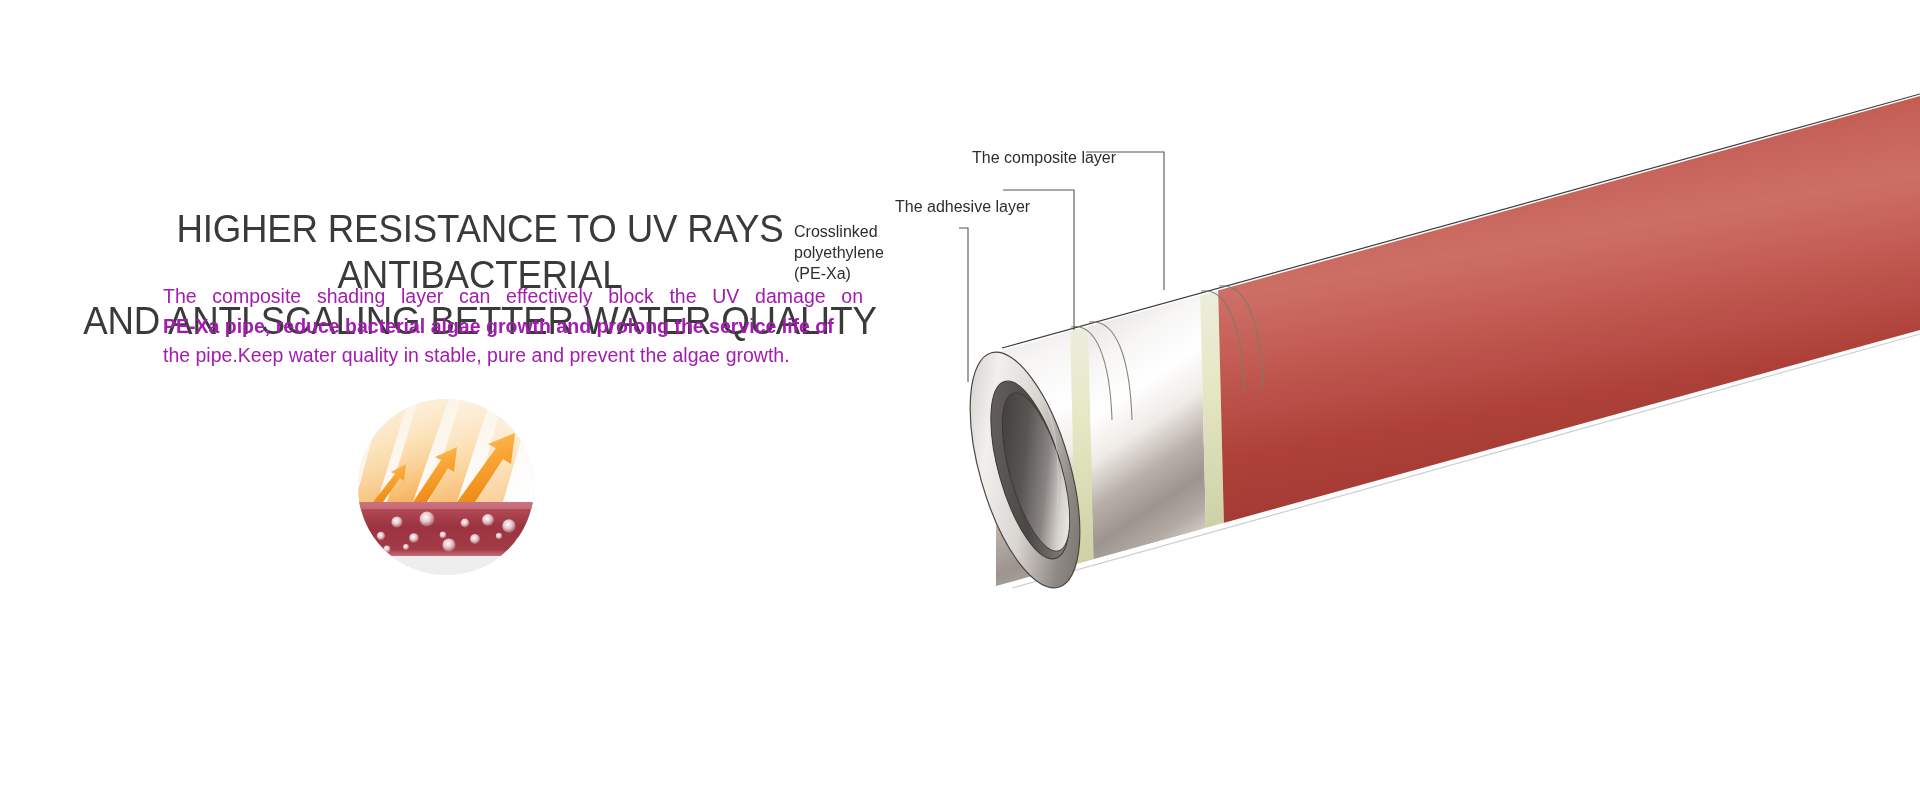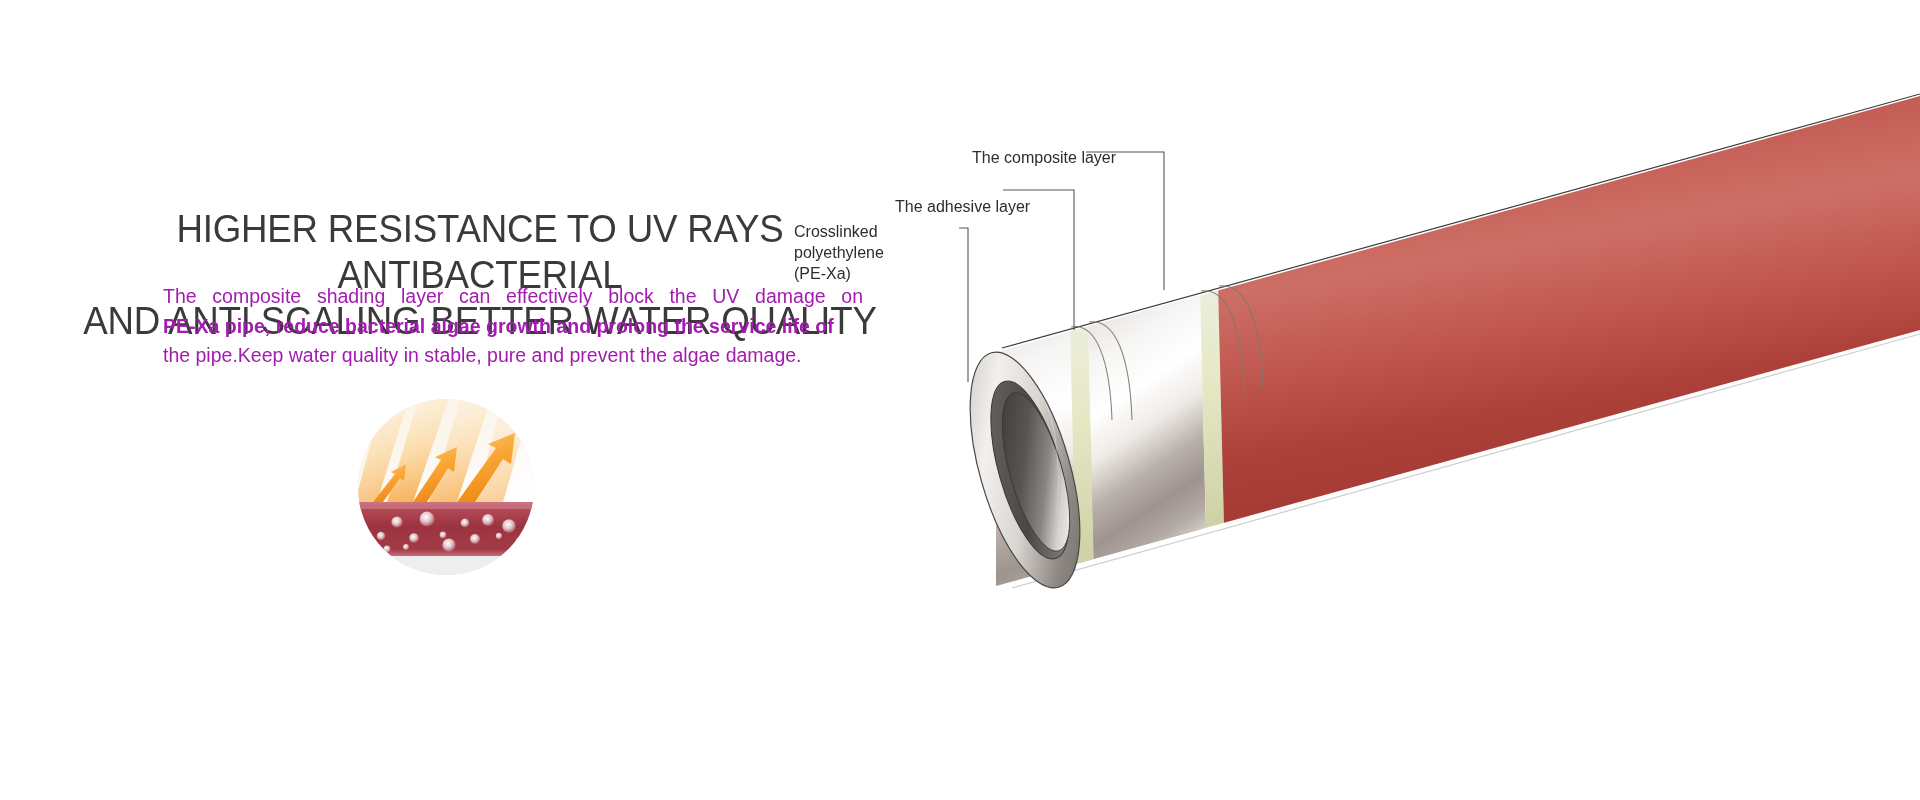--- a/index.html
+++ b/index.html
@@ -88,21 +88,21 @@
 <div id="page">
 
   <div class="text-col">
 
     <h1 class="headline">HIGHER RESISTANCE TO UV RAYS ANTIBACTERIAL
 AND ANTI SCALING BETTER WATER QUALITY</h1>
 
     <div class="body-copy">
       <span class="l1">The  composite  shading  layer  can  effectively  block  the  UV  damage  on</span>
       <span class="l2">PE-Xa pipe, reduce bacterial algae growth and prolong the service life of</span>
-      <span class="l3">the pipe.Keep water quality in stable, pure  and prevent the algae damage.</span>
+      <span class="l3">the pipe.Keep water quality in stable, pure  and prevent the algae growth.</span>
     </div>
 
     <div class="uv-icon">
       <svg width="178" height="178" viewBox="0 0 178 178" aria-hidden="true">
         <defs>
           <clipPath id="circClip">
               <circle cx="89" cy="89" r="88"></circle>
             </clipPath>
 
           <linearGradient id="topWash" x1="0.15" y1="0" x2="0.85" y2="1">

